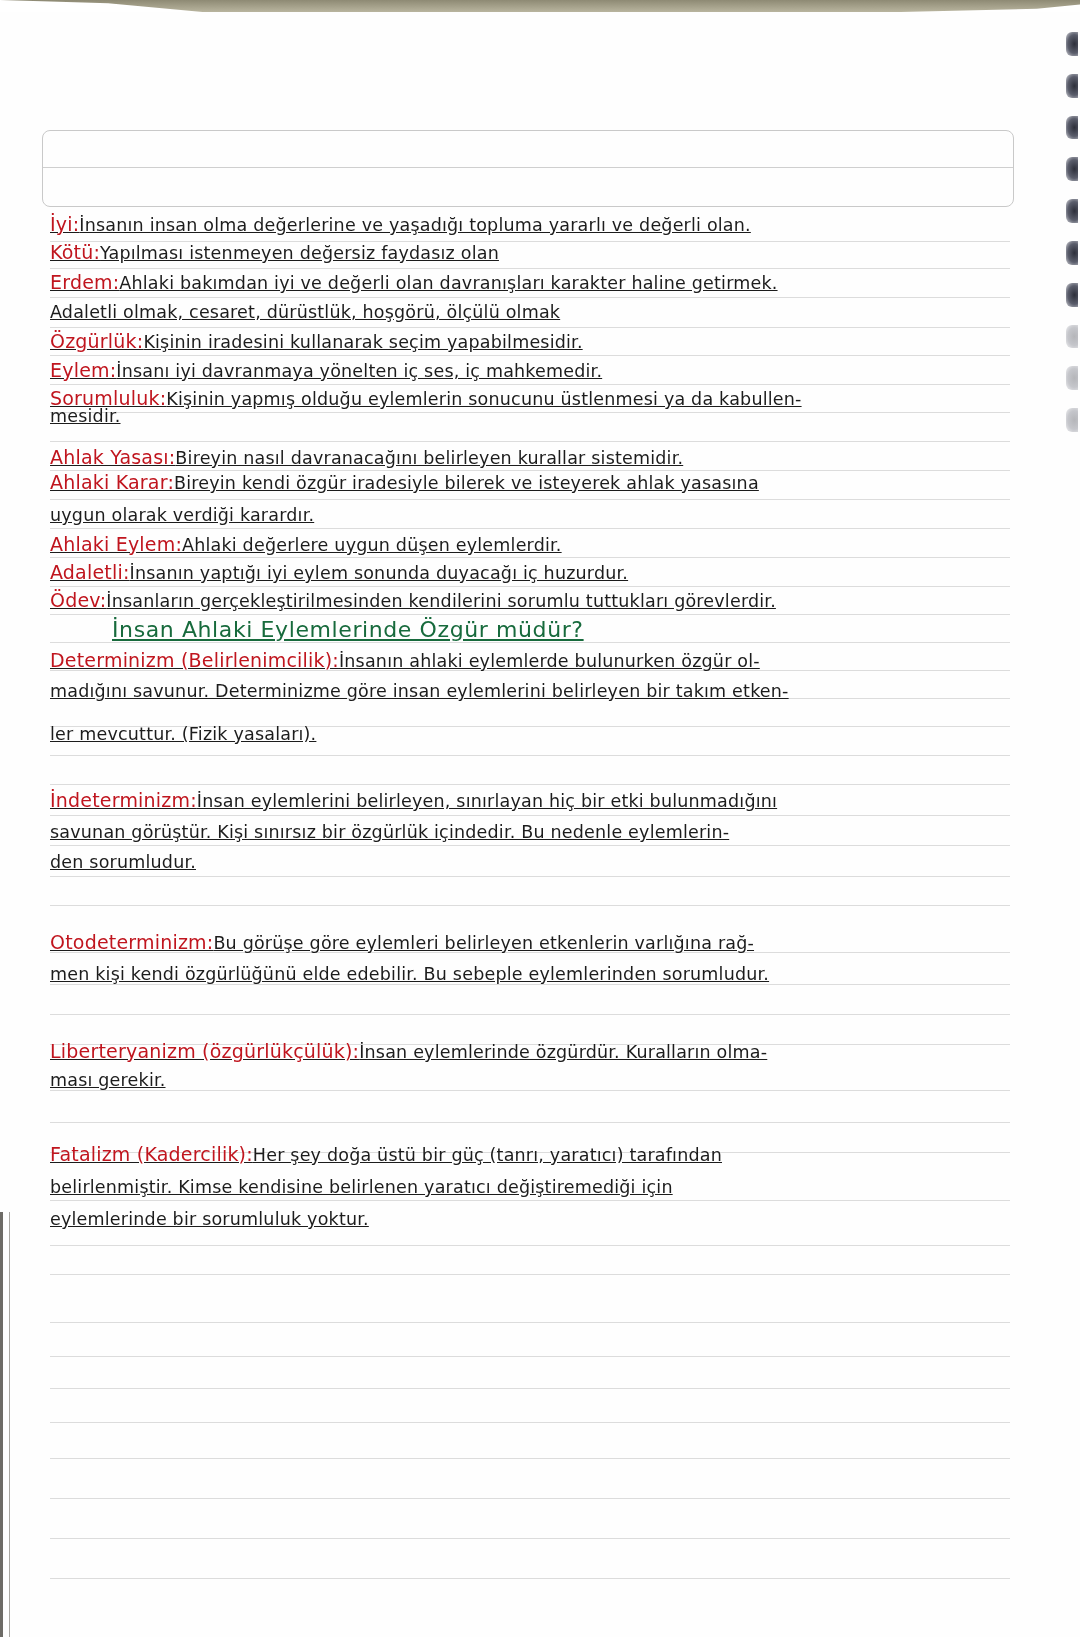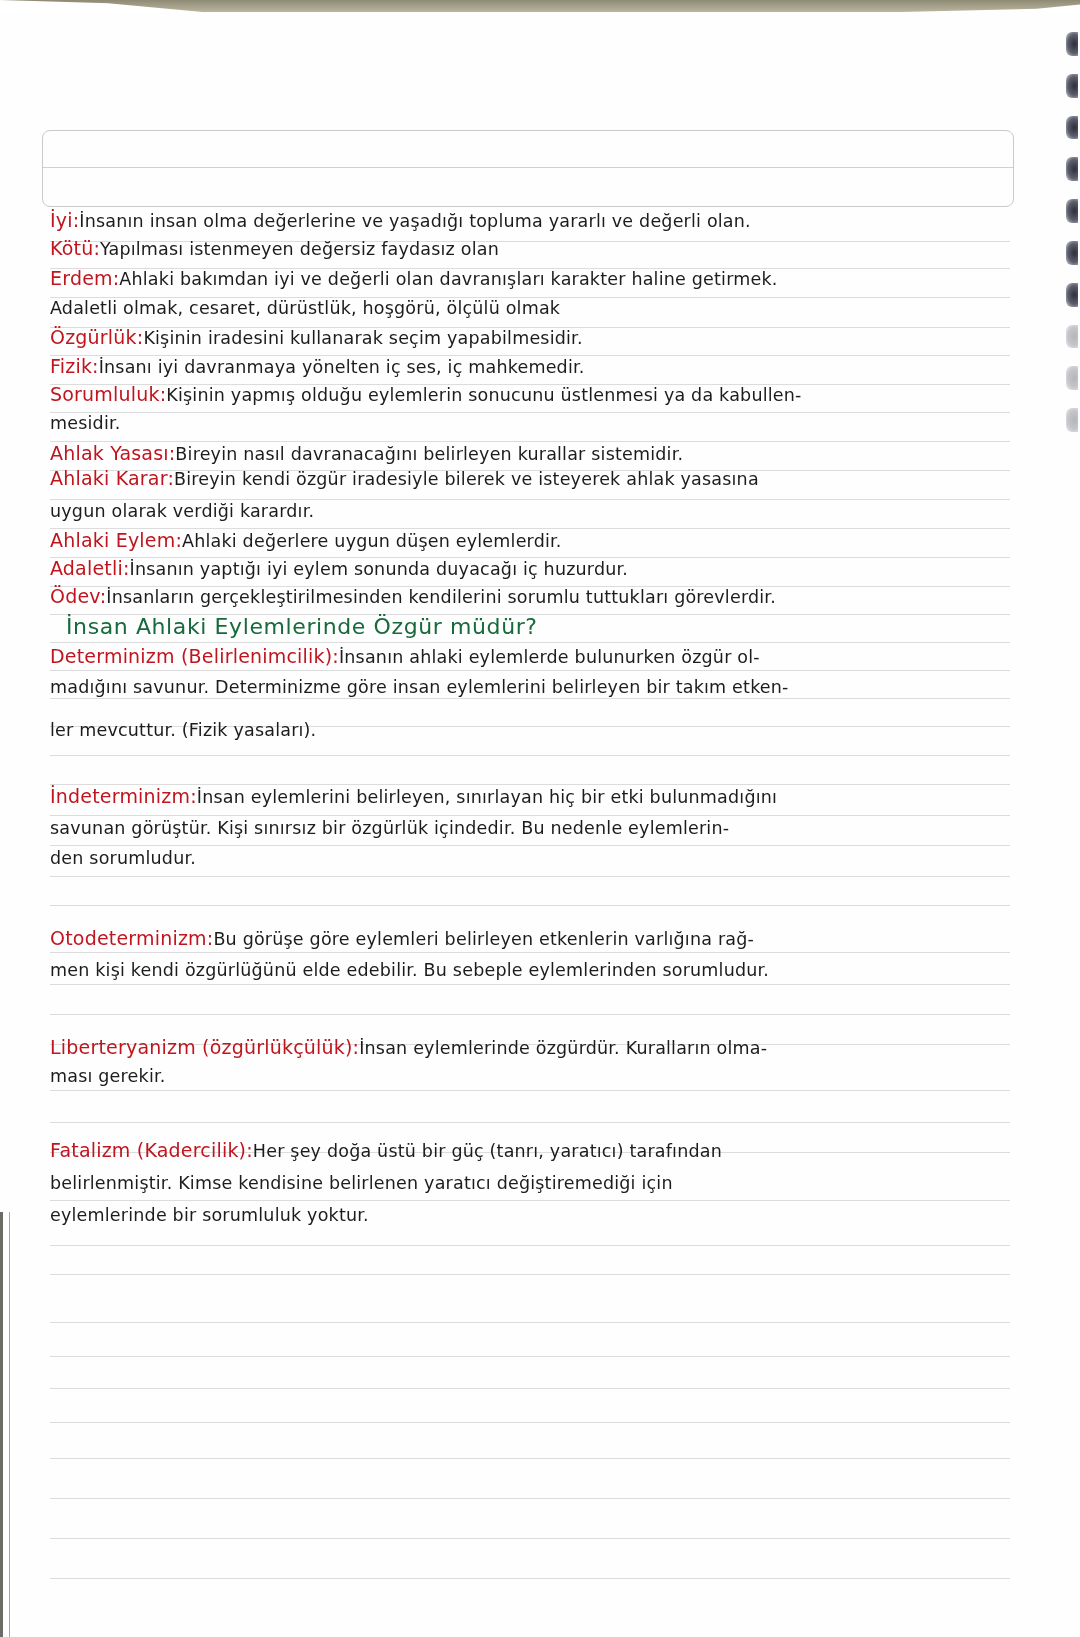--- a/index.html
+++ b/index.html
@@ -39,23 +39,23 @@
     }
     .lines { position: absolute; left: 50px; top: 0; width: 960px; }
     .rule {
       position: absolute; left: 0; width: 960px; border-top: 1px solid #dcdcdc;
     }
     .content {
       position: absolute; left: 50px; top: 210px; width: 965px;
       font-family: "DejaVu Sans", sans-serif;
       color: #1c1c1c; font-size: 17.5px; letter-spacing: 0.2px;
     }
-    .row { position: absolute; left: 0; white-space: nowrap; line-height: 21px; }
+    .row { position: absolute; left: 0; white-space: nowrap; line-height: 28px; text-decoration: underline; }
     .term { color: #c0151e; font-size: 19px; }
-    .heading { color: #176a3c; font-size: 22px; letter-spacing: 0.6px; }
+    .heading { color: #176a3c; font-size: 22px; letter-spacing: 0.6px; margin-left: 46px; }
     .def { color: #1c1c1c; }
   </style>
 </head>
 <body>
 
 <div class="desk-top"></div>
 
 <div class="page">
   <div class="left-edge"></div>
   <div class="spiral">
@@ -132,26 +132,26 @@
   <div class="row" style="top:58px">
     <span class="term">Erdem:</span><span class="def">Ahlaki bakımdan iyi ve değerli olan davranışları karakter haline getirmek.</span>
   </div>
   <div class="row" style="top:88px">
     <span class="def">Adaletli olmak, cesaret, dürüstlük, hoşgörü, ölçülü olmak</span>
   </div>
   <div class="row" style="top:117px">
     <span class="term">Özgürlük:</span><span class="def">Kişinin iradesini kullanarak seçim yapabilmesidir.</span>
   </div>
   <div class="row" style="top:146px">
-    <span class="term">Fizik:</span><span class="def">İnsanı iyi davranmaya yönelten iç ses, iç mahkemedir.</span>
+    <span class="term">Eylem:</span><span class="def">İnsanı iyi davranmaya yönelten iç ses, iç mahkemedir.</span>
   </div>
   <div class="row" style="top:174px">
     <span class="term">Sorumluluk:</span><span class="def">Kişinin yapmış olduğu eylemlerin sonucunu üstlenmesi ya da kabullen-</span>
   </div>
-  <div class="row" style="top:203px">
+  <div class="row" style="top:192px">
     <span class="def">mesidir.</span>
   </div>
   <div class="row" style="top:233px">
     <span class="term">Ahlak Yasası:</span><span class="def">Bireyin nasıl davranacağını belirleyen kurallar sistemidir.</span>
   </div>
   <div class="row" style="top:258px">
     <span class="term">Ahlaki Karar:</span><span class="def">Bireyin kendi özgür iradesiyle bilerek ve isteyerek ahlak yasasına</span>
   </div>
   <div class="row" style="top:291px">
     <span class="def">uygun olarak verdiği karardır.</span>

